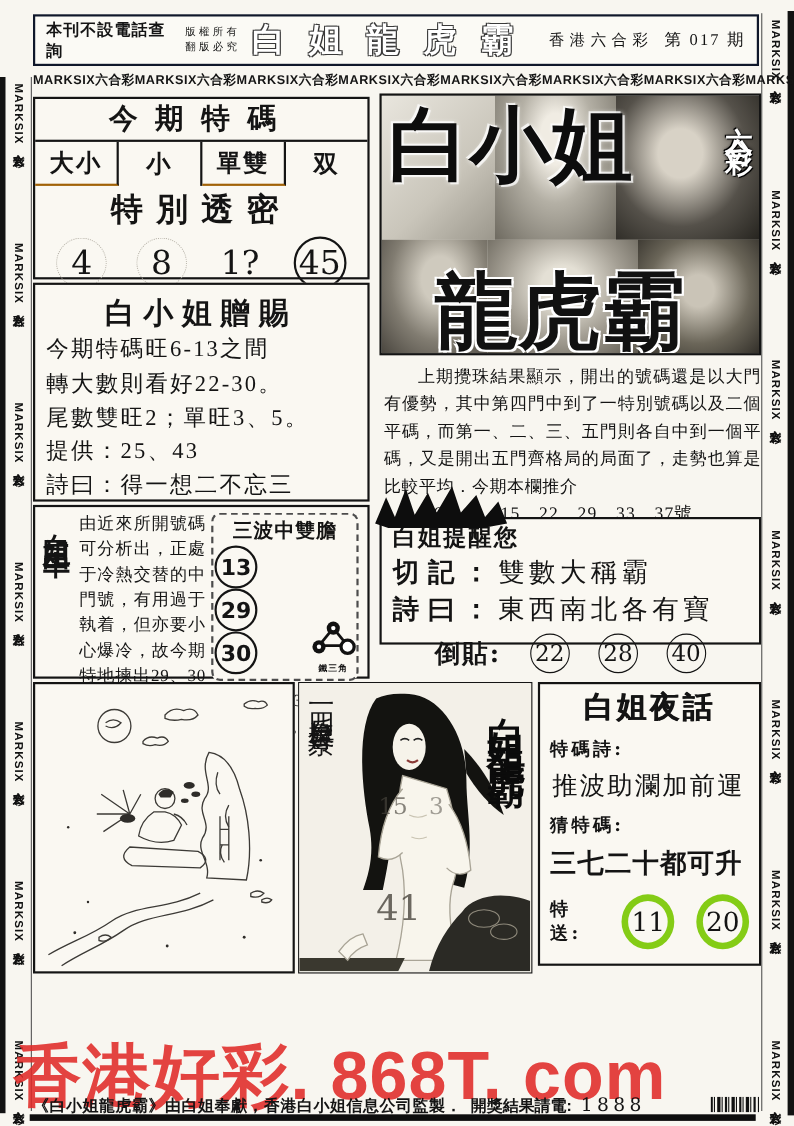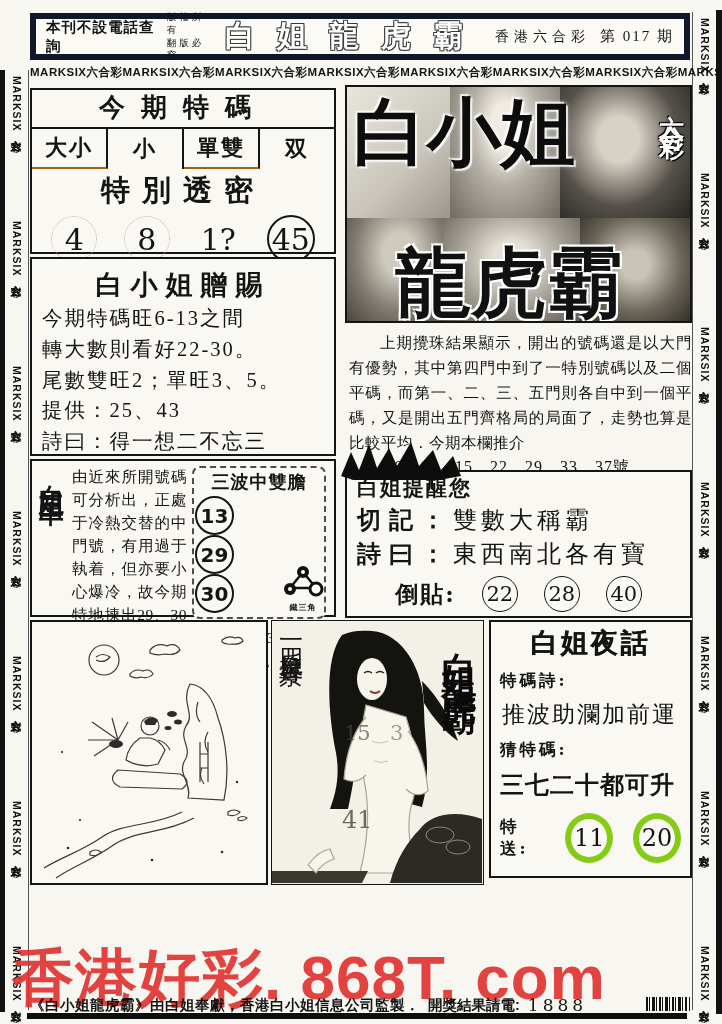--- a/index.html
+++ b/index.html
@@ -9,21 +9,21 @@
   
   .edge-bar{position:absolute;background:#121212;}
   .edge-bar.left{left:0;top:70px;width:5px;height:942px;}
   .edge-bar.right{right:0;top:10px;width:6px;height:1004px;}
   .side-strip{position:absolute;top:70px;bottom:14px;width:24px;display:flex;flex-direction:column;justify-content:space-between;align-items:center;padding:6px 0;box-sizing:border-box;}
   .side-strip.left{left:5px;border-right:1px solid #555;}
   .side-strip.right{right:6px;top:12px;border-left:1px solid #555;}
   .v-logo{writing-mode:vertical-rl;font:700 10.5px "Liberation Sans",sans-serif;letter-spacing:1px;white-space:nowrap;color:#111;}
 
   
-  .header-box{position:absolute;left:30px;top:13px;width:660px;height:47px;border:6px solid #0f172a;box-sizing:border-box;display:flex;align-items:center;padding:0 10px;gap:10px;background:#fbfaf5;}
+  .header-box{position:absolute;left:30px;top:13px;width:660px;height:47px;border:2px solid #0f172a;box-sizing:border-box;display:flex;align-items:center;padding:0 10px;gap:10px;background:#fbfaf5;}
   .notice{font:700 14.5px "Liberation Sans",sans-serif;letter-spacing:1px;}
   .copyright{font:400 9.5px "Liberation Serif",serif;line-height:1.35;letter-spacing:3px;width:54px;}
   .page-title{flex:1;text-align:center;font:700 30px "DejaVu Serif",serif;letter-spacing:22px;color:#fff;text-shadow:-1px -1px 0 #3a3a3a,1px -1px 0 #3a3a3a,-1px 1px 0 #3a3a3a,1px 1px 0 #3a3a3a;white-space:nowrap;}
   .region{font:400 14px "Liberation Serif",serif;letter-spacing:5px;white-space:nowrap;}
   .issue{font:400 15px "Liberation Serif",serif;letter-spacing:2px;white-space:nowrap;}
 
   .marksix-row{position:absolute;left:30px;top:61px;width:660px;height:22px;display:flex;justify-content:space-between;align-items:center;}
   .mk{font:700 11.5px "Liberation Sans",sans-serif;letter-spacing:0.5px;white-space:nowrap;}
 
   
@@ -68,37 +68,37 @@
   .collage-top{position:absolute;top:-4px;left:6px;width:300px;display:flex;justify-content:space-between;font:900 74px "DejaVu Serif",serif;color:#0d0d0d;text-shadow:0 0 5px rgba(255,255,255,.95),2px 2px 0 rgba(255,255,255,.75),-2px -2px 0 rgba(255,255,255,.75);line-height:1.35;}
   .collage-bottom{position:absolute;bottom:-12px;left:48px;width:294px;display:flex;justify-content:space-between;font:900 76px "DejaVu Serif",serif;color:#111;text-shadow:-2px -2px 0 #fff,2px -2px 0 #fff,-2px 2px 0 #fff,2px 2px 0 #fff;line-height:1.3;}
   .collage-side{position:absolute;right:2px;top:8px;writing-mode:vertical-rl;text-orientation:upright;font:900 25px "DejaVu Serif",serif;letter-spacing:10px;color:#fff;text-shadow:0 0 3px #000,1px 1px 0 #000,-1px -1px 0 #000;}
 
   
   .analysis{position:absolute;left:349px;top:330px;width:343px;height:138px;}
   .an-text{font:400 15.5px "Liberation Serif",serif;line-height:1.62;text-align:justify;text-indent:2em;letter-spacing:0.5px;}
   .an-picks{font:400 16px "Liberation Serif",serif;text-align:center;letter-spacing:1px;margin-top:1px;}
 
   
-  .reminder{left:345px;top:470px;width:347px;height:148px;padding:2px 10px;overflow:visible;}
+  .reminder{left:345px;top:470px;width:347px;height:116px;padding:2px 10px;overflow:visible;}
   .burst{position:absolute;left:-8px;top:-34px;}
   .rem-title{font:900 21px "DejaVu Serif",serif;letter-spacing:2px;}
   .rem-line{font:400 24px "Liberation Serif",serif;letter-spacing:4px;margin-top:2px;white-space:nowrap;}
   .rem-line .lbl{font-weight:700;letter-spacing:8px;}
   .rem-paste{display:flex;align-items:center;justify-content:center;gap:26px;margin-top:6px;}
   .paste-lbl{font:900 23px "DejaVu Serif",serif;letter-spacing:2px;}
   .paste-num{width:34px;height:34px;border:1.5px solid #141414;border-radius:50%;display:flex;align-items:center;justify-content:center;font:400 21px "DejaVu Serif",serif;}
 
   
   .beauty{left:271px;top:620px;width:213px;height:265px;border-width:1.5px;overflow:hidden;background:#f3f0e8;}
   .bt-left{position:absolute;left:3px;top:6px;writing-mode:vertical-rl;text-orientation:upright;font:400 24px "Liberation Serif",serif;letter-spacing:3px;z-index:3;}
   .bt-right{position:absolute;right:1px;top:4px;writing-mode:vertical-rl;text-orientation:upright;font:900 35px "DejaVu Serif",serif;letter-spacing:12px;z-index:3;color:#0b0b0b;}
   .ov-num{position:absolute;font:400 21px "DejaVu Serif",serif;color:#4a463e;z-index:3;}
   .ov-15{left:72px;top:100px;opacity:.65;}
   .ov-3{left:118px;top:100px;opacity:.5;}
-  .ov-41{left:70px;top:185px;font-size:24px;opacity:.8;text-align:center;}
+  .ov-41{left:70px;top:185px;font-size:32px;opacity:.8;text-align:center;}
 
   
   .night{left:489px;top:620px;width:203px;height:258px;padding:3px 9px;}
   .nt-title{text-align:center;font:900 27px "DejaVu Serif",serif;letter-spacing:3px;text-shadow:0.6px 0 #111;}
   .nt-lbl{font:900 16.5px "DejaVu Serif",serif;letter-spacing:3px;margin-top:9px;}
   .nt-poem{font:400 23px "Liberation Serif",serif;letter-spacing:2px;margin:7px 0 0 2px;white-space:nowrap;}
   .nt-guess{font:900 24px "DejaVu Serif",serif;letter-spacing:1px;margin:8px 0 0 0;white-space:nowrap;}
   .nt-send{display:flex;align-items:center;gap:20px;margin-top:12px;}
   .send-num{width:38px;height:38px;border:6px solid #84cc16;border-radius:50%;display:flex;align-items:center;justify-content:center;font:400 24px "DejaVu Serif",serif;}
 

